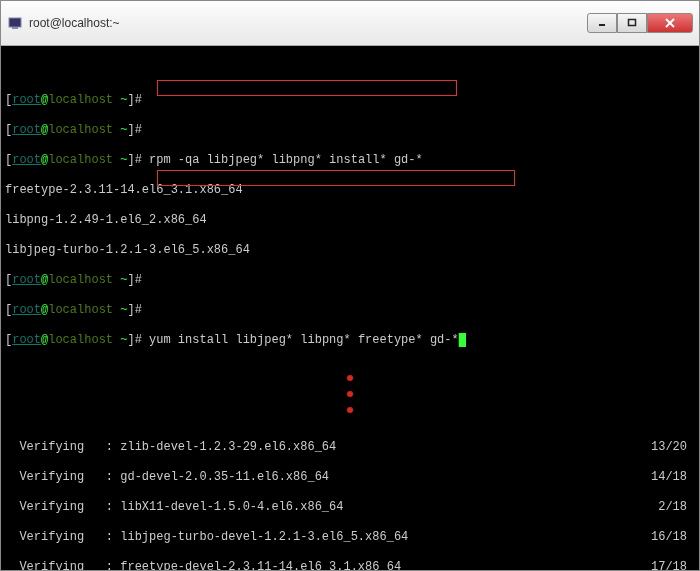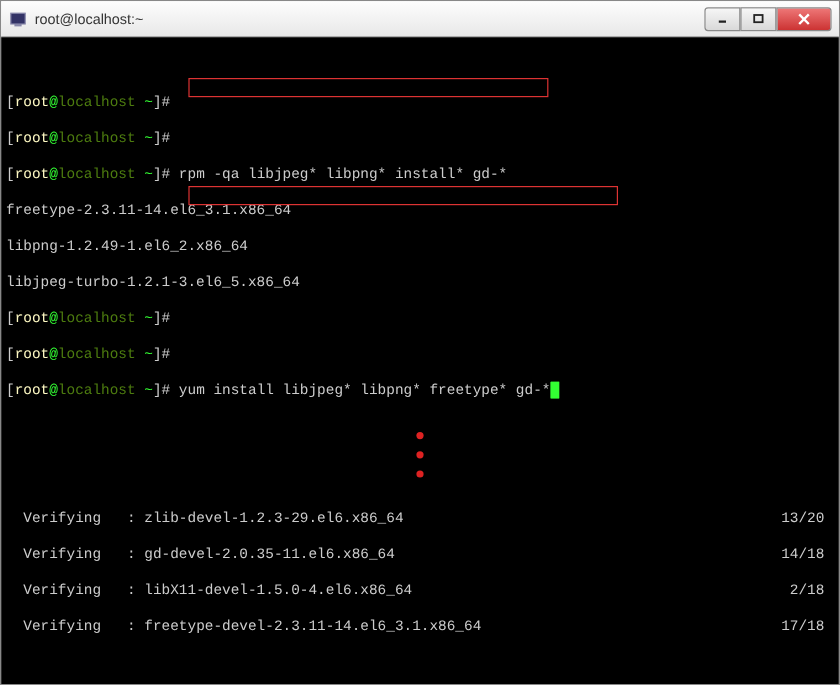--- a/index.html
+++ b/index.html
@@ -1,31 +1,31 @@
 <!DOCTYPE html>
 <html><head>
   <meta charset="utf-8">
   <style>
     * { margin: 0; padding: 0; box-sizing: border-box; }
     body { font-family: Arial, sans-serif; background: #f0f0f0; width: 700px; height: 571px; overflow: hidden; }
     .window { width: 700px; height: 571px; background: #fff; border: 1px solid #888; display: flex; flex-direction: column; }
-    .titlebar { height: 30px; background: linear-gradient(#fdfdfd, #e8e8e8); border-bottom: 1px solid #aaa; display: flex; align-items: center; padding: 0 6px; }
+    .titlebar { height: 45px; background: linear-gradient(#fdfdfd, #e8e8e8); border-bottom: 1px solid #aaa; display: flex; align-items: center; padding: 0 6px; }
     .titlebar-icon { width: 16px; height: 16px; margin-right: 6px; display: inline-flex; align-items: center; justify-content: center; }
     .titlebar-title { flex: 1; font-size: 12px; color: #333; }
     .win-controls { display: flex; gap: 0; }
     .win-btn { width: 30px; height: 20px; border: 1px solid #8a8a8a; background: linear-gradient(#f6f6f6,#d9d9d9); display: flex; align-items: center; justify-content: center; font-size: 11px; cursor: pointer; }
     .win-btn.min { border-top-left-radius:3px; border-bottom-left-radius:3px;}
     .win-btn.close { background: linear-gradient(#e77,#c33); color:#fff; border-top-right-radius: 3px; border-bottom-right-radius:3px; width:46px; }
     .terminal { flex: 1; background: #000; color: #ccc; font-family: "Courier New", monospace; font-size: 12px; line-height: 15px; padding: 2px 4px; white-space: pre; overflow: hidden; position: relative; }
     .hl1, .hl2 { position: absolute; border: 1px solid #d33; background: transparent; pointer-events: none; }
     .hl1 { left: 156px; top: 34px; width: 300px; height: 16px; }
     .hl2 { left: 156px; top: 124px; width: 358px; height: 16px; }
     .dots { display: flex; flex-direction: column; align-items: center; gap: 10px; padding: 12px 0; }
     .dot { width: 6px; height: 6px; background: #d22; border-radius: 50%; }
-    .prompt-user { color: #fef9c3; }
+    .prompt-user { color: #0f766e; text-decoration: underline; }
     .prompt-at { color: #3f3; }
     .prompt-host { color: #4d7c0f; }
     .prompt-path { color: #3f3; }
     .cursor { background: #3f3; color: #3f3; }
     .right { float: right; padding-right: 8px; }
     .line { clear: both; }
   </style>
 </head>
 <body>
 
@@ -71,20 +71,21 @@
 <div class="line">[<span class="prompt-user">root</span><span class="prompt-at">@</span><span class="prompt-host">localhost</span> <span class="prompt-path">~</span>]<span>#</span></div>
 <div class="line">[<span class="prompt-user">root</span><span class="prompt-at">@</span><span class="prompt-host">localhost</span> <span class="prompt-path">~</span>]<span>#</span> <span>yum install libjpeg* libpng* freetype* gd-*</span><span class="cursor">█</span></div>
 <div class="dots">
   <div class="dot"></div>
   <div class="dot"></div>
   <div class="dot"></div>
 </div>
 <div class="line">  <span>Verifying</span>   : <span>zlib-devel-1.2.3-29.el6.x86_64</span><span class="right">13/20</span></div>
 <div class="line">  <span>Verifying</span>   : <span>gd-devel-2.0.35-11.el6.x86_64</span><span class="right">14/18</span></div>
 <div class="line">  <span>Verifying</span>   : <span>libX11-devel-1.5.0-4.el6.x86_64</span><span class="right">2/18</span></div>
+<div class="line">  <span>Verifying</span>   : <span>libjpeg-turbo-devel-1.2.1-3.el6_5.x86_64</span><span class="right">16/18</span></div>
 <div class="line">  <span>Verifying</span>   : <span>freetype-devel-2.3.11-14.el6_3.1.x86_64</span><span class="right">17/18</span></div>
 
 
 
 
 
 
 
 
 

